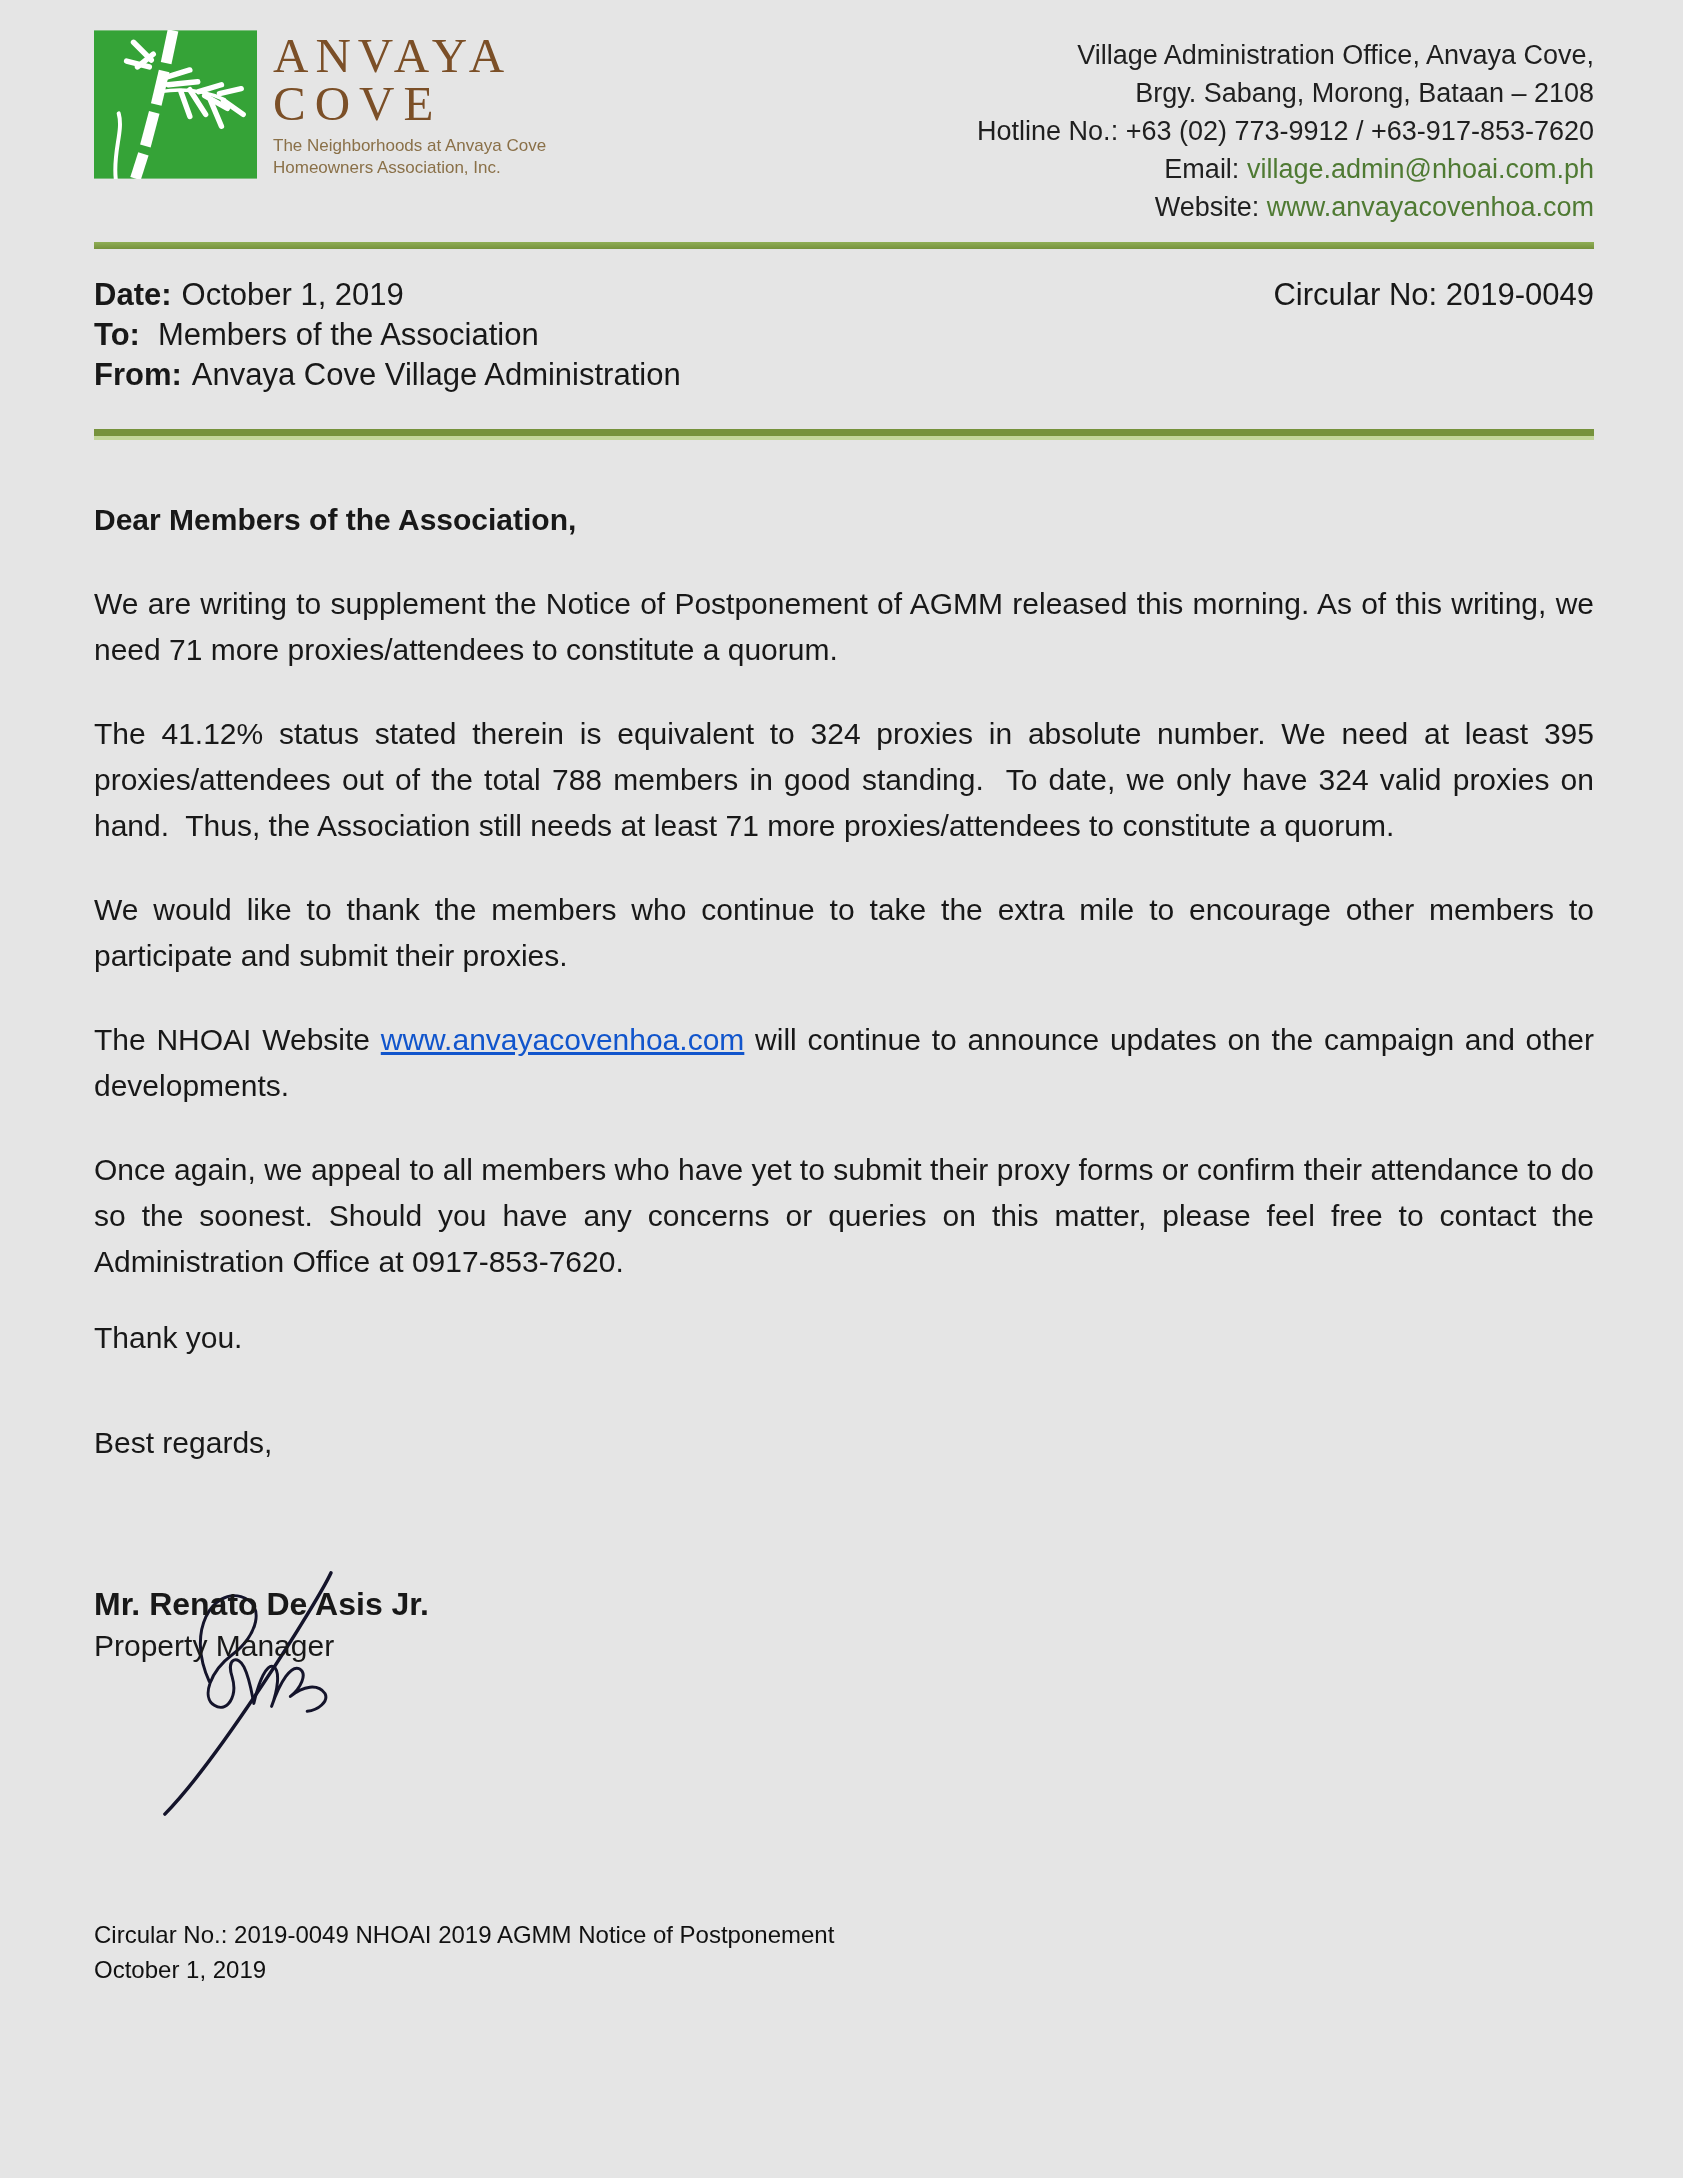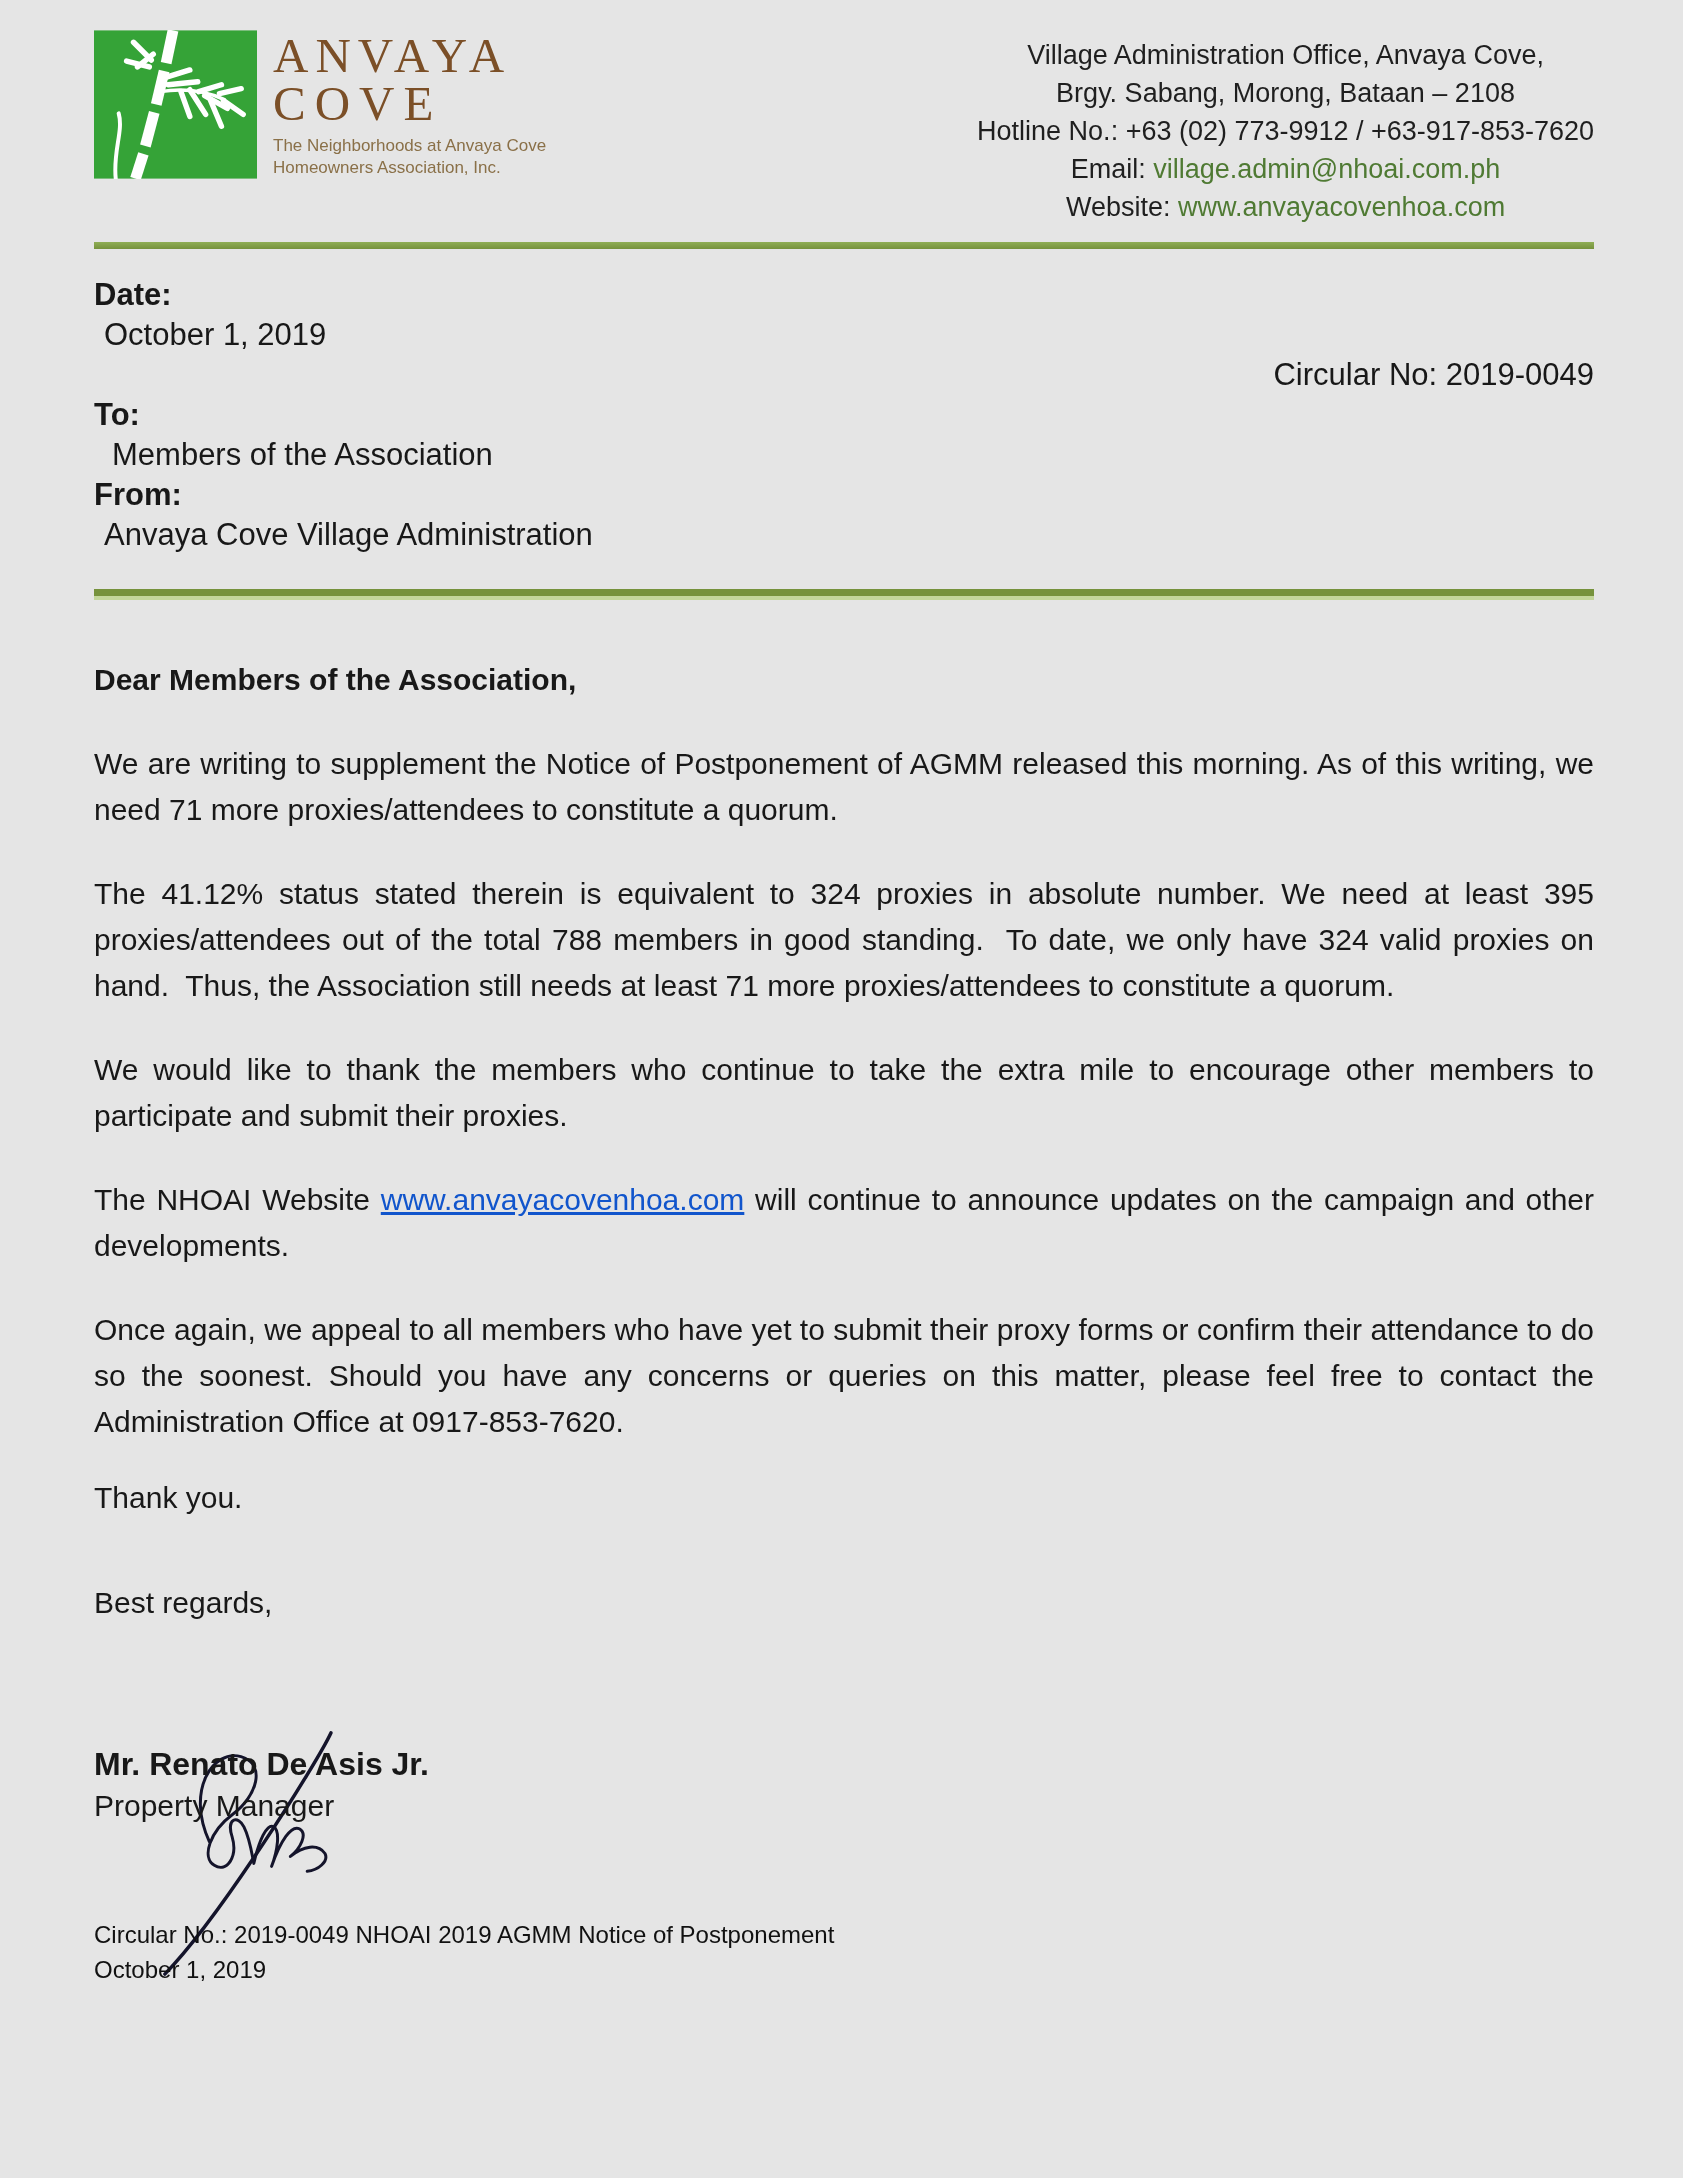--- a/index.html
+++ b/index.html
@@ -17,28 +17,28 @@
   .header{display:flex;justify-content:space-between;align-items:flex-start;height:186px;}
   .logo{display:flex;align-items:flex-start;}
   .logo-square{flex:0 0 auto;display:block;}
   .wordmark{margin-left:16px;padding-top:2px;}
   .wm-line1,.wm-line2{
     font-family:"Liberation Serif", serif;
     color:#7b4f27;font-size:49px;line-height:48px;letter-spacing:7px;font-weight:400;
   }
   .wm-line2{letter-spacing:9px;}
   .tagline{margin-top:7px;color:#8a7048;font-size:17px;line-height:22px;}
-  .contact{text-align:center;font-size:27px;line-height:38px;color:#1f1f1f;padding-top:6px;}
+  .contact{text-align:right;font-size:27px;line-height:38px;color:#1f1f1f;padding-top:6px;}
   .contact .green{color:#4f7a33;}
   
   .rule1{margin-top:26px;height:7px;background:linear-gradient(to bottom,#8fae55,#76923c);}
   .rule2{margin-top:34px;height:7px;background:#76923c;border-bottom:4px solid #c3d69b;}
   
   .meta{margin-top:26px;font-size:31px;line-height:40px;}
-  .meta-row{display:flex;flex-direction:column;}
+  .meta-row{display:flex;}
   .lbl{font-weight:bold;}
   .val{margin-left:10px;}
   .val-to{margin-left:18px;}
   .circular{margin-left:auto;}
   
   .salutation{margin:57px 0 0 0;font-size:30px;font-weight:bold;line-height:46px;}
   .para{margin:38px 0 0 0;font-size:30px;line-height:46px;text-align:justify;white-space:pre-wrap;}
   .para.noj{text-align:left;}
   a.doc-link{color:#1155cc;text-decoration:underline;cursor:pointer;}
   .thanks{margin-top:30px;}

